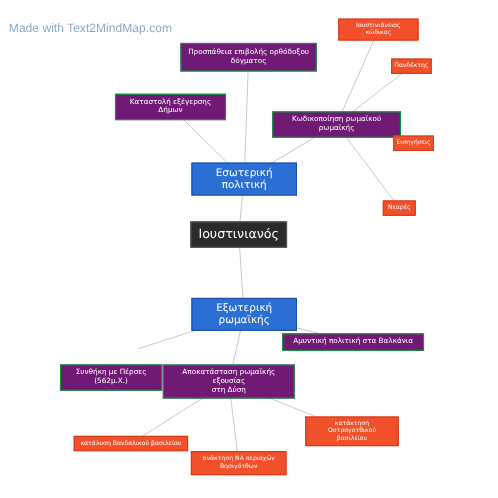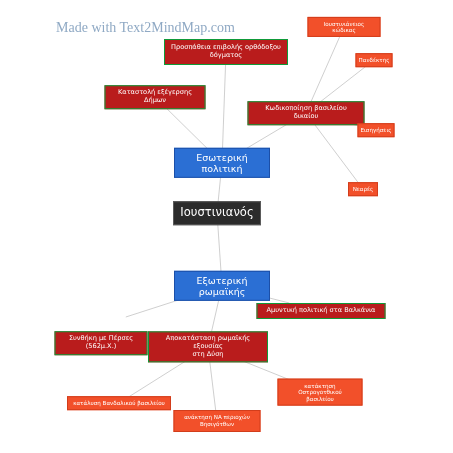--- a/index.html
+++ b/index.html
@@ -18,25 +18,24 @@
   #edges {
     position: absolute;
     left: 0; top: 0;
     width: 453px;
     height: 453px;
   }
   .watermark {
     position: absolute;
     left: 8px;
     top: 20px;
-    font-family: Liberation Serif, serif;
-    font-size: 14px;
+    font-family: Liberation Sans, sans-serif;
+    font-size: 11px;
     color: #8fa9c4;
     white-space: nowrap;
-    margin-left: 48px;
   }
   .node {
     position: absolute;
     box-sizing: border-box;
     text-align: center;
     color: #ffffff;
     line-height: 1.18;
     white-space: pre-line;
     display: flex;
     align-items: center;
@@ -49,21 +48,21 @@
     font-size: 11.5px;
     padding: 4px 24px;
   }
   .node.branch {
     background: #2b6fd4;
     border: 1px solid #1b4fa8;
     font-size: 9.5px;
     padding: 3px 21px;
   }
   .node.green {
-    background: #b91c1c;
+    background: #701a75;
     border: 1px solid #0f9a39;
     font-size: 6.6px;
     padding: 3px 5px;
   }
   .node.red {
     background: #f2502a;
     border: 1px solid #d23d1b;
     font-size: 5.6px;
     padding: 2.5px 4px;
   }
@@ -90,21 +89,21 @@
       <line x1="240.35555555555555" y1="360" x2="292.6222222222222" y2="381" stroke="#c9c9c9" stroke-width="0.9"></line>
     </svg>
   <div class="watermark">Made with Text2MindMap.com</div>
   <div id="nodes">
       <div class="node root" style="left: 217px; top: 213px; width: 88px; min-height: 22px;">Ιουστινιανός</div>
       <div class="node branch" style="left: 222px; top: 163px; width: 96px; min-height: 18px;">Εσωτερική πολιτική</div>
       <div class="node branch" style="left: 222px; top: 286px; width: 96px; min-height: 18px;">Εξωτερική ρωμαϊκής</div>
       <div class="node green" style="left: 226px; top: 52px; width: 124px; min-height: 26px;">Προσπάθεια επιβολής ορθόδοξου
 δόγματος</div>
       <div class="node green" style="left: 155px; top: 97px; width: 101px; min-height: 16px;">Καταστολή εξέγερσης Δήμων</div>
-      <div class="node green" style="left: 306px; top: 113px; width: 117px; min-height: 16px;">Κωδικοποίηση βασιλείου δικαίου</div>
+      <div class="node green" style="left: 306px; top: 113px; width: 117px; min-height: 16px;">Κωδικοποίηση ρωμαϊκού ρωμαϊκής</div>
       <div class="node red" style="left: 344px; top: 27px; width: 73px; min-height: 13px;">Ιουστινιάνειος κώδικας</div>
       <div class="node red" style="left: 374px; top: 60px; width: 37px; min-height: 13px;">Πανδέκτης</div>
       <div class="node red" style="left: 376px; top: 130px; width: 37px; min-height: 13px;">Εισηγήσεις</div>
       <div class="node red" style="left: 363px; top: 189px; width: 30px; min-height: 13px;">Νεαρές</div>
       <div class="node green" style="left: 321px; top: 311px; width: 129px; min-height: 16px;">Αμυντική πολιτική στα Βαλκάνια</div>
       <div class="node green" style="left: 101px; top: 343px; width: 93px; min-height: 16px;">Συνθήκη με Πέρσες (562μ.Χ.)</div>
       <div class="node green" style="left: 208px; top: 347px; width: 120px; min-height: 26px;">Αποκατάσταση ρωμαϊκής εξουσίας
 στη Δύση</div>
       <div class="node red" style="left: 119px; top: 403px; width: 104px; min-height: 13px;">κατάλυση Βανδαλικού βασιλείου</div>
       <div class="node red" style="left: 217px; top: 421px; width: 87px; min-height: 22px;">ανάκτηση ΝΑ περιοχών

